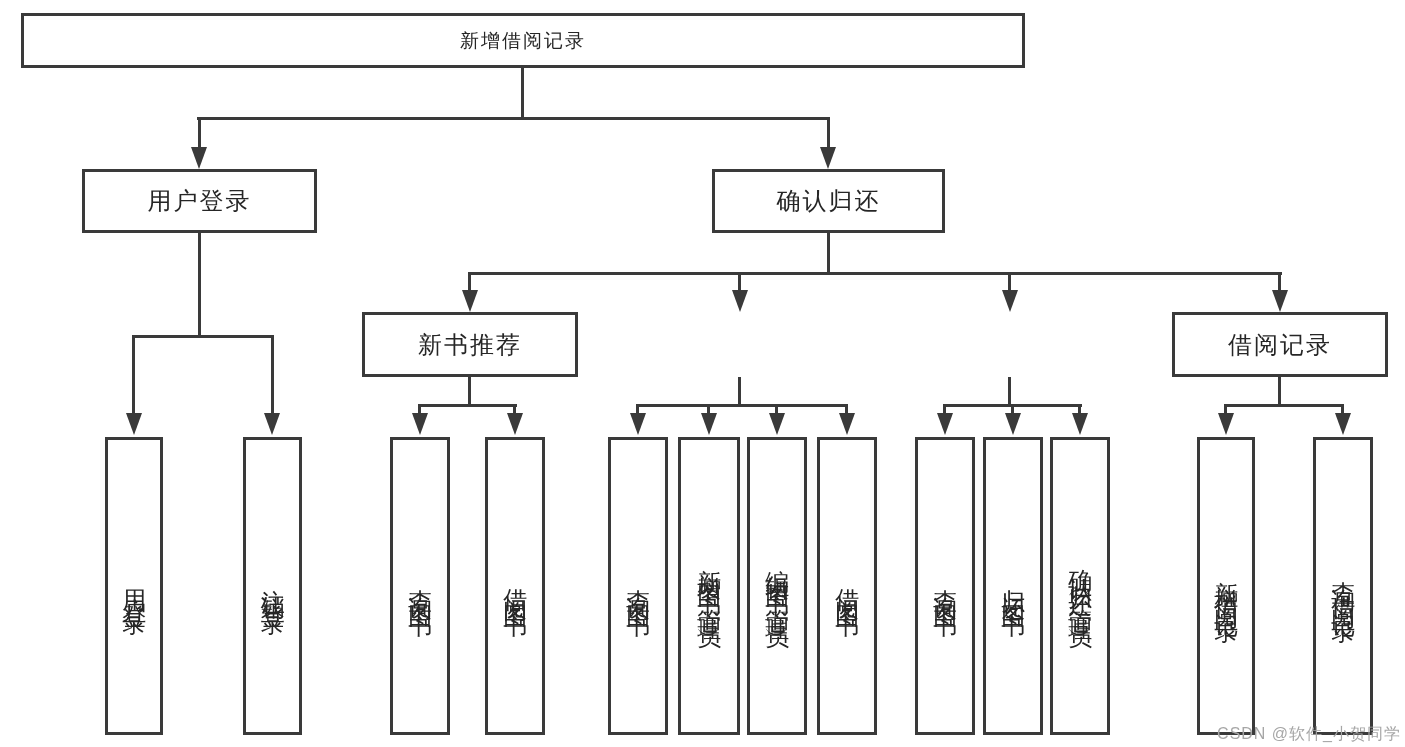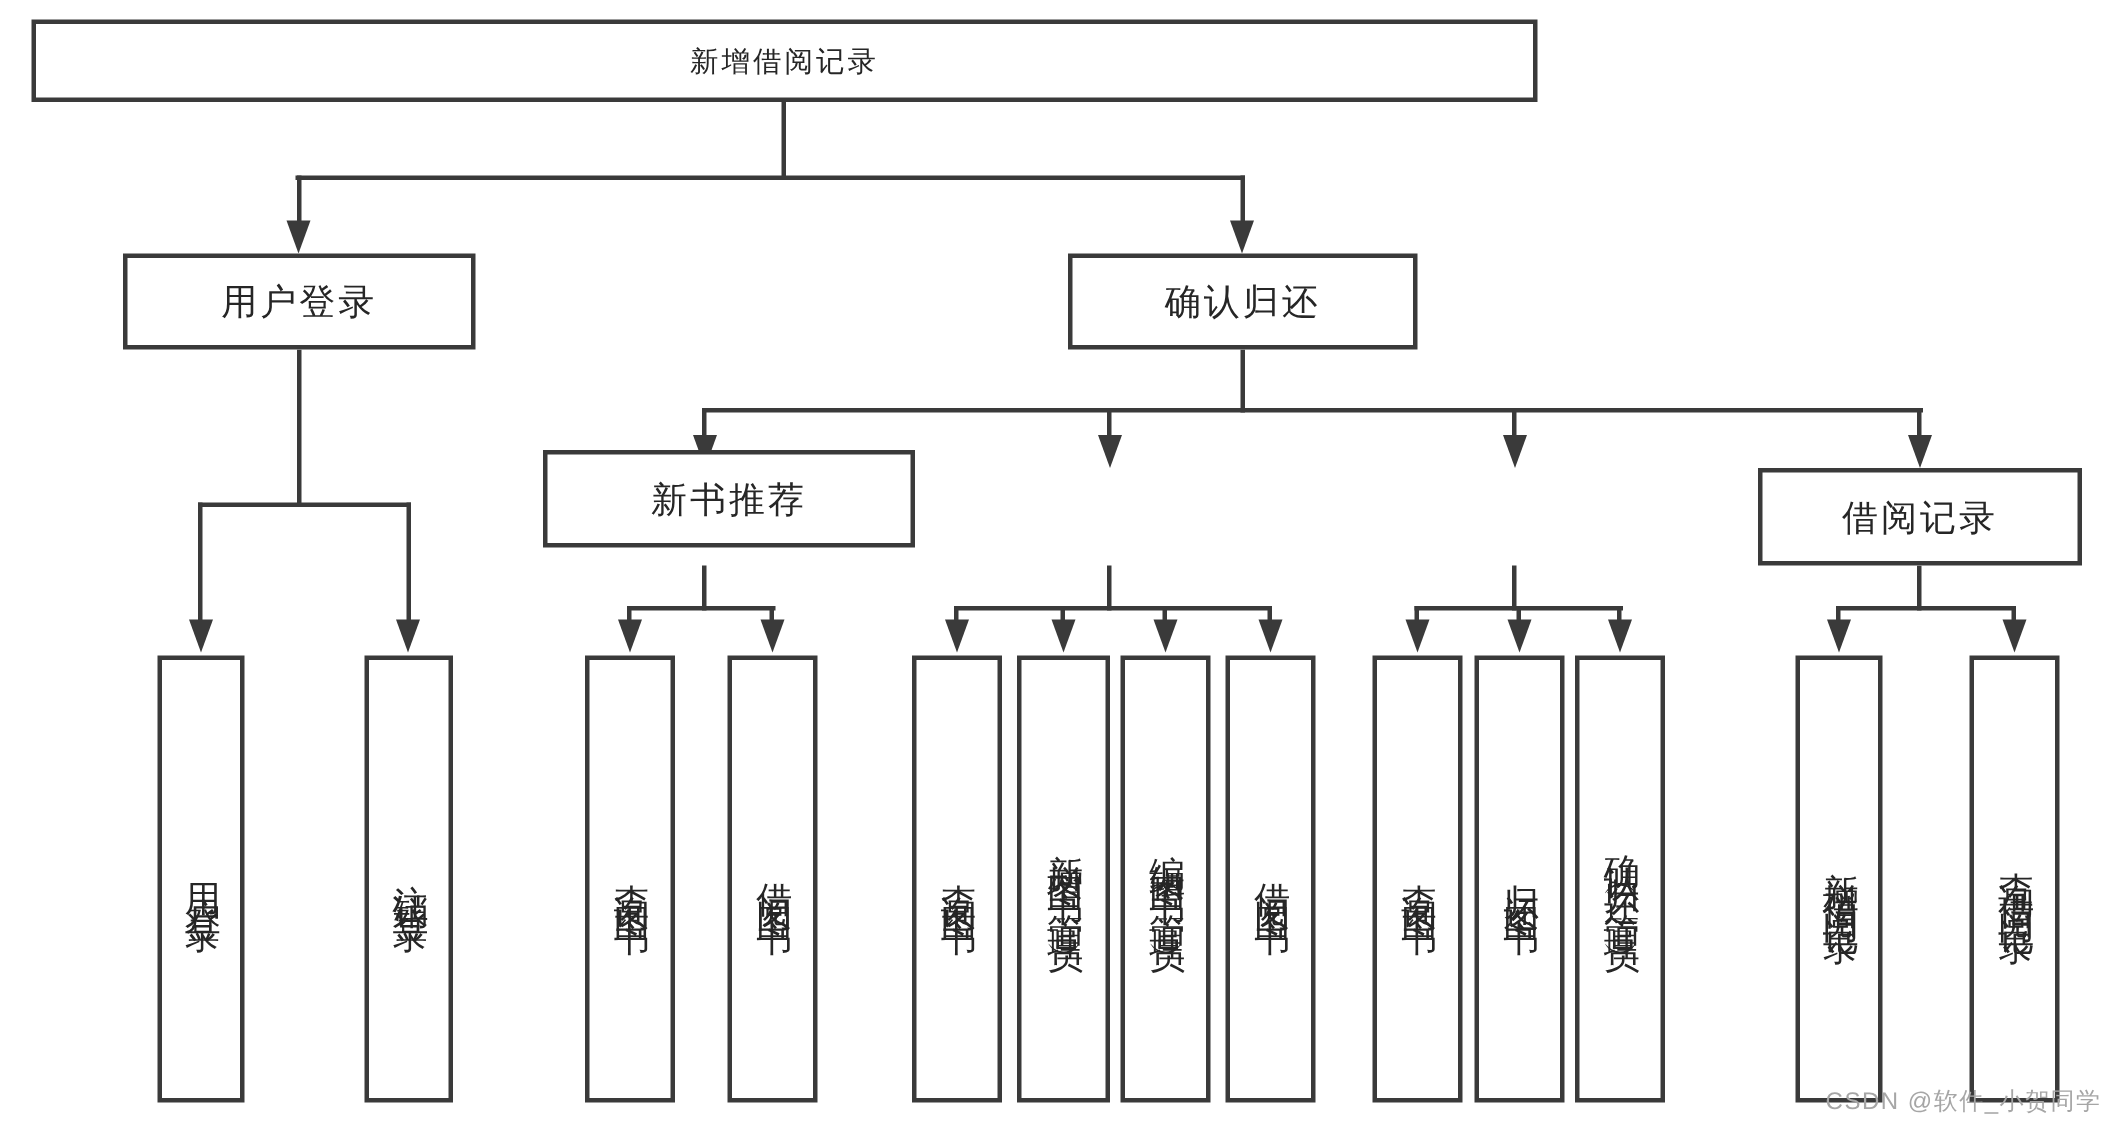--- a/index.html
+++ b/index.html
@@ -95,21 +95,21 @@
     <span>新增借阅记录</span>
   </div>
 
   <div class="node" style="left:82px;top:169px;width:235px;height:64px;">
     <span>用户登录</span>
   </div>
   <div class="node" style="left:712px;top:169px;width:233px;height:64px;">
     <span>确认归还</span>
   </div>
 
-  <div class="node" style="left:362px;top:300px;width:248px;height:65px;">
+  <div class="node" style="left:362px;top:312px;width:216px;height:65px;">
     <span>新书推荐</span>
   </div>
   <div class="node" style="left:1172px;top:312px;width:216px;height:65px;">
     <span>借阅记录</span>
   </div>
 
   <div class="node leaf" style="left:105px;top:437px;width:58px;height:298px;">
     <span>用户登录</span>
   </div>
   <div class="node leaf" style="left:243px;top:437px;width:59px;height:298px;">

